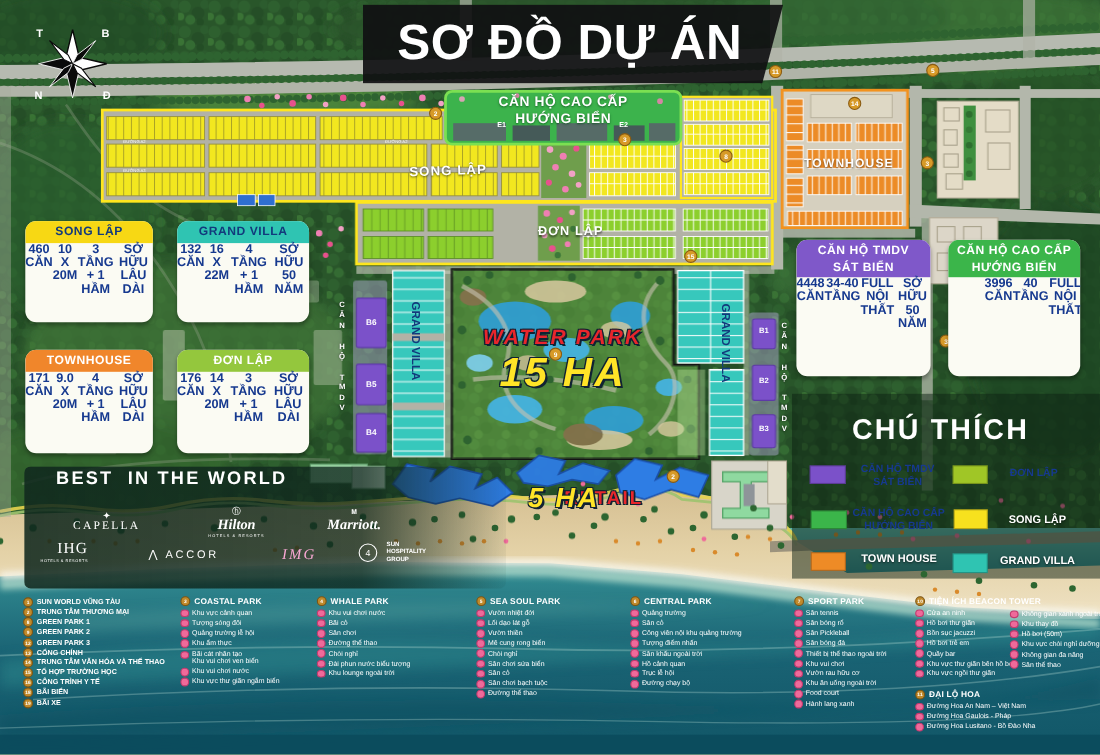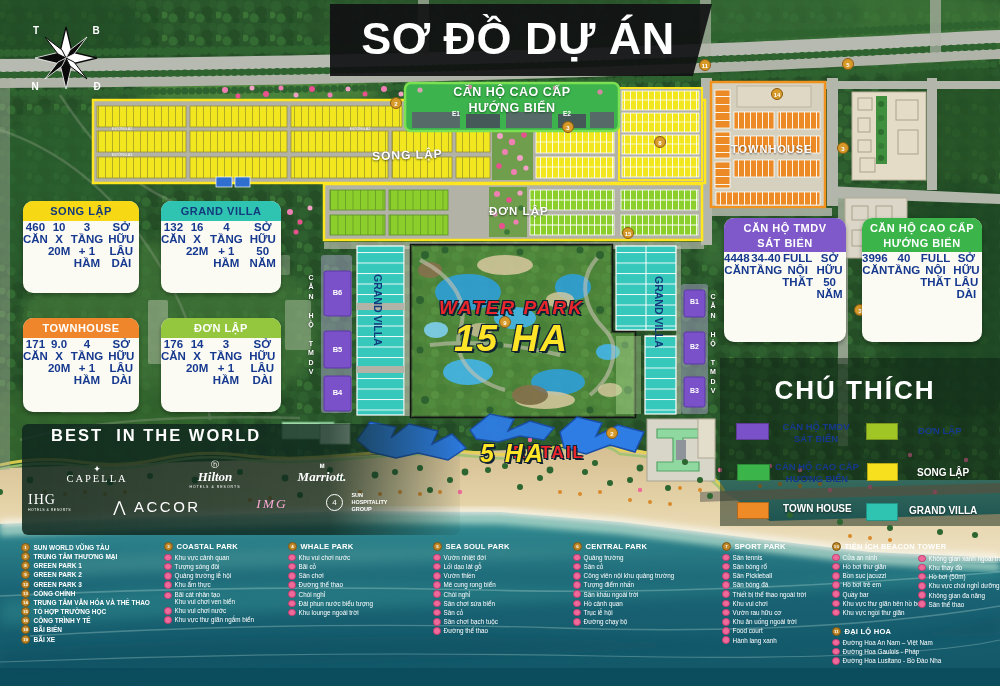--- a/index.html
+++ b/index.html
@@ -705,21 +705,21 @@
   <div class="bd" style="height:86px;font-size:11.5px;">
     <div>4448 CĂN</div>
         <div>34-40 TẦNG</div>
         <div>FULL NỘI THẤT</div>
         <div>SỞ HỮU 50 NĂM</div>
   </div>
 </div>
 
 <div class="card" style="left:862px;top:218px;width:120px;height:124px;">
   <div class="hd" style="background:#3bb54a;color:#fff;font-size:11px;height:34px;line-height:1.4;padding-top:3px;box-sizing:border-box;">CĂN HỘ CAO CẤP<br>HƯỚNG BIỂN</div>
-  <div class="bd" style="height:86px;font-size:11.5px;">
+  <div class="bd" style="height:86px;font-size:11.5px;padding-left:33px;">
     <div>3996 CĂN</div>
         <div>40 TẦNG</div>
         <div>FULL NỘI THẤT</div>
         <div>SỞ HỮU LÂU DÀI</div>
   </div>
 </div>
 
 <div class="abs" style="left:760px;top:375px;width:190px;text-align:center;color:#fff;font-size:26px;font-weight:bold;letter-spacing:2px;">CHÚ THÍCH</div>
 
 <div class="leg-sw" style="left:736px;top:423px;width:31px;height:15px;background:#7b51c9;"></div>
@@ -753,26 +753,26 @@
   <div style="font-size:8px;line-height:8px;">ⓗ</div>
   <div style="font-family:'Liberation Serif',serif;font-size:13px;font-style:italic;font-weight:bold;">Hilton</div>
   <div style="font-size:3.5px;letter-spacing:1px;">HOTELS &amp; RESORTS</div>
 </div>
 
 <div class="abs" style="left:282px;top:463px;width:80px;text-align:center;color:#fff;">
   <div style="font-size:6px;line-height:6px;">𝐌</div>
   <div style="font-family:'Liberation Serif',serif;font-size:13px;font-weight:bold;font-style:italic;">Marriott.</div>
 </div>
 
-<div class="abs" style="left:28px;top:492px;width:52px;text-align:left;color:#fff;">
+<div class="abs" style="left:28px;top:492px;width:52px;text-align:right;color:#fff;">
   <div style="font-family:'Liberation Serif',serif;font-size:14px;letter-spacing:1px;">IHG</div>
   <div style="font-size:3.5px;letter-spacing:.5px;">HOTELS &amp; RESORTS</div>
 </div>
 
-<div class="abs" style="left:102px;top:498px;width:110px;text-align:center;color:#fff;font-size:15px;letter-spacing:2.5px;">⋀ ACCOR</div>
+<div class="abs" style="left:112px;top:498px;width:110px;text-align:center;color:#fff;font-size:10px;letter-spacing:2.5px;">⋀ ACCOR</div>
 
 <div class="abs" style="left:240px;top:496px;width:64px;text-align:center;color:#f9a8d4;font-family:'Liberation Serif',serif;font-size:13.5px;font-style:italic;letter-spacing:2px;">IMG</div>
 
 <div class="abs" style="left:326px;top:492px;width:110px;color:#fff;">
   <span style="display:inline-block;vertical-align:middle;width:15px;height:15px;border:1.2px solid #fff;border-radius:50%;text-align:center;font-size:8px;line-height:15px;">4</span>
   <span style="display:inline-block;vertical-align:middle;margin-left:4px;font-size:5.5px;line-height:1.25;font-weight:bold;">SUN<br>HOSPITALITY<br>GROUP</span>
 </div>
 
 <div class="lst" style="left:21px;top:544px;width:235px;">
   <div class="irow" style="font-weight:bold;font-size:6.5px;"><span class="nc" style="background:#c08a2b;">1</span>SUN WORLD VŨNG TÀU</div>

